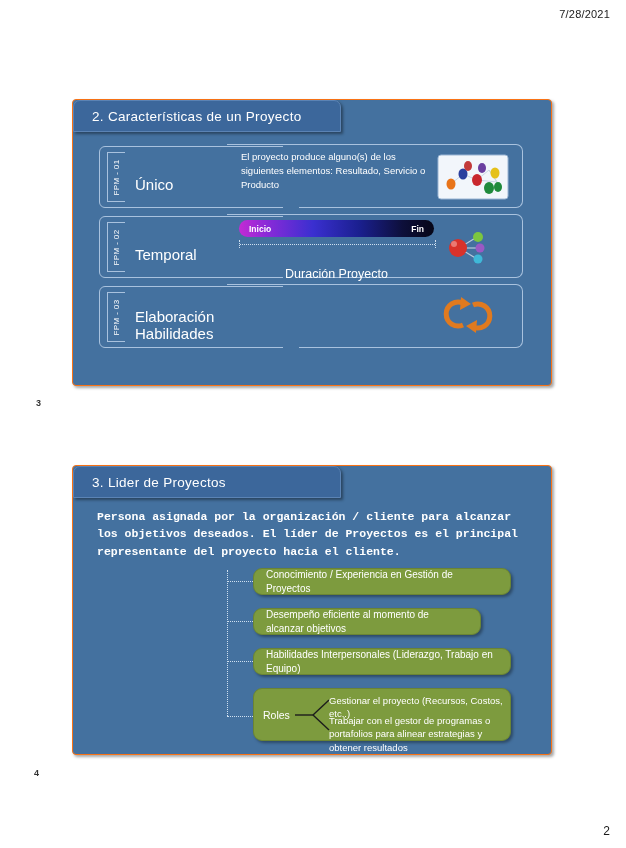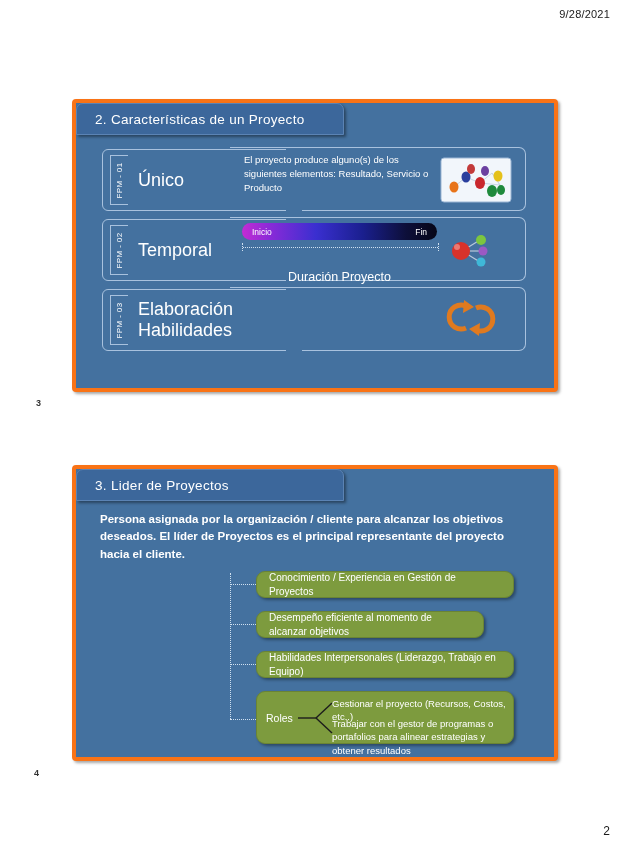--- a/index.html
+++ b/index.html
@@ -19,21 +19,21 @@
   .slide-number{
     position:absolute;font-size:9px;font-weight:bold;color:#333;
   }
   
   .slide{
     position:absolute;left:72px;width:478px;
     background:#44719f;
     border:1px solid #2e5party;
     box-shadow:2px 2px 3px rgba(0,0,0,.35);
   }
-  .slide{border:4px solid #f97316;}
+  .slide{border:1px solid #f97316;}
   .slide-title{
     position:absolute;left:0;top:0;
     height:32px;min-width:268px;
     background:#3c679b;
     border:1px solid #5b83b4;
     border-radius:7px 7px 0 0;
     box-shadow:2px 2px 3px rgba(0,0,0,.4);
     display:flex;align-items:center;
     padding:0 18px;
     box-sizing:border-box;
@@ -65,23 +65,23 @@
     border-left:1px solid #a9c2de;
     border-top:1px solid #a9c2de;
     border-bottom:1px solid #a9c2de;
     box-sizing:border-box;
   }
   .row-code span{
     transform:rotate(-90deg);
     white-space:nowrap;font-size:8px;color:#ffffff;letter-spacing:.4px;
   }
   .row-name{
-    position:absolute;left:36px;top:0;height:62px;width:150px;
+    position:absolute;left:36px;top:8px;height:62px;width:150px;
     display:flex;align-items:center;
-    color:#ffffff;font-size:18px;line-height:1.15;
+    color:#ffffff;font-size:15px;line-height:1.15;
   }
   .row-right{
     position:absolute;left:128px;top:-2px;width:296px;height:64px;
     border:1px solid #a9c2de;
     border-left:none;
     border-radius:0 7px 7px 0;
     background:transparent;
     box-sizing:border-box;
   }
   .row-desc{
@@ -93,21 +93,21 @@
   }
 
   
   .timeline{
     position:absolute;left:140px;top:4px;width:195px;height:17px;
     border-radius:9px;
     background:linear-gradient(90deg,#c32bd4 0%,#8b2ad8 14%,#3a2fd0 38%,#1a1f8e 62%,#0d0f3a 84%,#060617 100%);
     display:flex;align-items:center;justify-content:space-between;
     padding:0 10px;box-sizing:border-box;
   }
-  .timeline span{color:#ffffff;font-size:8.5px;font-weight:normal;}
+  .timeline span{color:#ffffff;font-size:8.5px;font-weight:bold;}
   .timeline-axis{
     position:absolute;left:140px;top:24px;width:195px;height:8px;
     border-left:1px dotted #cfe0f0;border-right:1px dotted #cfe0f0;
   }
   .timeline-axis::before{
     content:"";position:absolute;left:0;right:0;top:4px;
     border-top:1px dotted #cfe0f0;
   }
   .timeline-label{
     position:absolute;left:140px;top:51px;width:195px;text-align:center;
@@ -140,21 +140,21 @@
   .roles-label{
     position:absolute;color:#ffffff;font-size:10.5px;
   }
   .roles-sub{
     position:absolute;color:#ffffff;font-size:9.5px;line-height:1.4;
   }
 </style>
 </head>
 <body>
 
-<div class="page-date">9/28/2021</div>
+<div class="page-date">7/28/2021</div>
 
 <div class="slide" style="top:99px;height:285px;border-radius:4px;">
 
   <div class="slide-title">
     <span>2. Características de un Proyecto</span>
   </div>
 
   <div class="slide-body">
 
     <div class="row" style="top:46px;">
@@ -240,21 +240,21 @@
 <div class="slide-number" style="left:36px;top:398px;">3</div>
 
 <div class="slide" style="top:465px;height:288px;border-radius:4px;">
 
   <div class="slide-title">
     <span>3. Lider de Proyectos</span>
   </div>
 
   <div class="slide-body">
 
-    <div class="intro-text" style="top:42px;">Persona asignada por la organización / cliente para alcanzar los objetivos deseados. El líder de Proyectos es el principal representante del proyecto hacia el cliente.</div>
+    <div class="intro-text" style="top:42px;font-family:Liberation Mono, monospace;">Persona asignada por la organización / cliente para alcanzar los objetivos deseados. El líder de Proyectos es el principal representante del proyecto hacia el cliente.</div>
 
     <div class="connector-trunk" style="left:154px;top:104px;height:146px;"></div>
 
     <div class="connector-branch" style="left:154px;top:115px;width:26px;"></div>
     <div class="connector-branch" style="left:154px;top:155px;width:26px;"></div>
     <div class="connector-branch" style="left:154px;top:195px;width:26px;"></div>
     <div class="connector-branch" style="left:154px;top:250px;width:26px;"></div>
 
     <div class="green-box" style="left:180px;top:102px;width:258px;height:27px;">
       <div class="gb-label">Conocimiento / Experiencia en Gestión de Proyectos</div>

